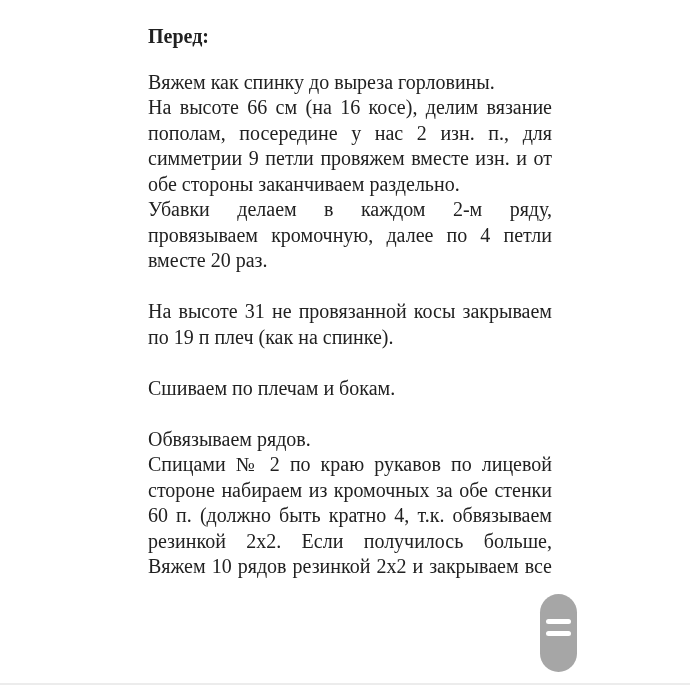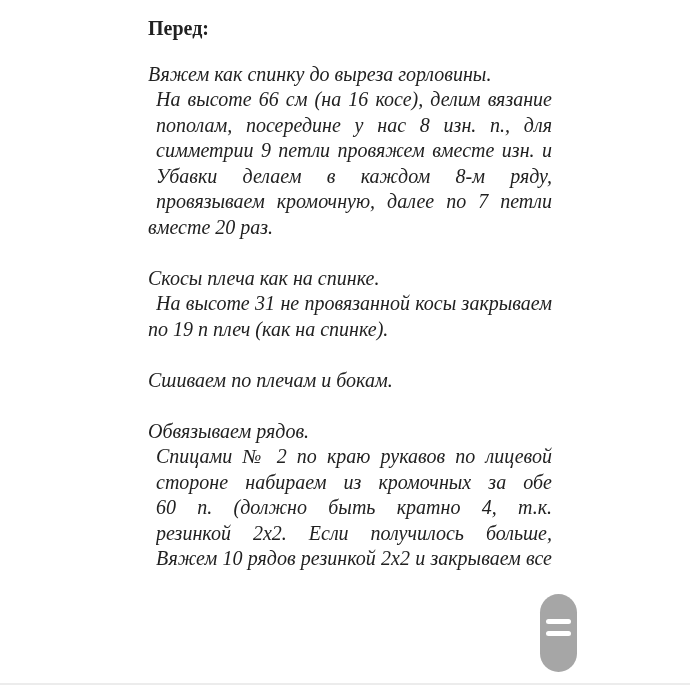--- a/index.html
+++ b/index.html
@@ -4,32 +4,32 @@
 <style>
   html, body { margin: 0; padding: 0; }
   body {
     width: 690px; height: 690px;
     position: relative; overflow: hidden;
     background: var(--background, #ffffff);
     color: var(--text-color, #212121);
     font-family: "Liberation Serif", serif;
   }
   .page {
-    position: absolute; left: 148px; top: 16px; width: 404px;
+    position: absolute; left: 148px; top: 24px; width: 404px;
   }
   .title {
     font-weight: bold; font-size: 20px; line-height: 25.5px;
     margin-bottom: 20px;
   }
   .block + .block { margin-top: 25.5px; }
   .ln {
     font-size: 20px; line-height: 25.5px; height: 25.5px;
-    overflow: hidden; text-align: left; white-space: normal; font-style: italic;
+    overflow: hidden; text-align: left; white-space: normal;
   }
-  .ln.j { text-align: justify; margin-left: 8px; }
+  .ln.j { text-align: justify; }
   .ln.j::after { content: ""; display: inline-block; width: 100%; height: 0; }
   .handle {
     position: absolute; left: 540px; top: 594px;
     width: 37px; height: 78px; border-radius: 18.5px;
     background: var(--handle-color, #a6a6a6);
     z-index: 5; cursor: pointer;
   }
   .hicon { position: absolute; left: 0; top: 0; width: 100%; height: 100%; }
   .hbar {
     position: absolute; left: 6px; width: 25px; height: 5px;
@@ -45,29 +45,29 @@
 </head>
 <body>
 
 <div class="page">
 
   <div class="title">Перед:</div>
 
   <div class="block">
     <div class="ln">Вяжем как спинку до выреза горловины.</div>
     <div class="ln j">На высоте 66 см (на 16 косе), делим вязание</div>
-    <div class="ln j">пополам, посередине у нас 8 изн. п., для</div>
+    <div class="ln j">пополам, посередине у нас 2 изн. п., для</div>
     <div class="ln j">симметрии 9 петли провяжем вместе изн. и от</div>
-    <div class="ln j">Убавки делаем в каждом 8-м ряду,</div>
-    <div class="ln j">провязываем кромочную, далее по 7 петли</div>
+    <div class="ln">обе стороны заканчиваем раздельно.</div>
+    <div class="ln j">Убавки делаем в каждом 2-м ряду,</div>
+    <div class="ln j">провязываем кромочную, далее по 4 петли</div>
     <div class="ln">вместе 20 раз.</div>
   </div>
 
   <div class="block">
-    <div class="ln">Скосы плеча как на спинке.</div>
     <div class="ln j">На высоте 31 не провязанной косы закрываем</div>
     <div class="ln">по 19 п плеч (как на спинке).</div>
   </div>
 
   <div class="block">
     <div class="ln">Сшиваем по плечам и бокам.</div>
   </div>
 
   <div class="block">
     <div class="ln">Обвязываем рядов.</div>

